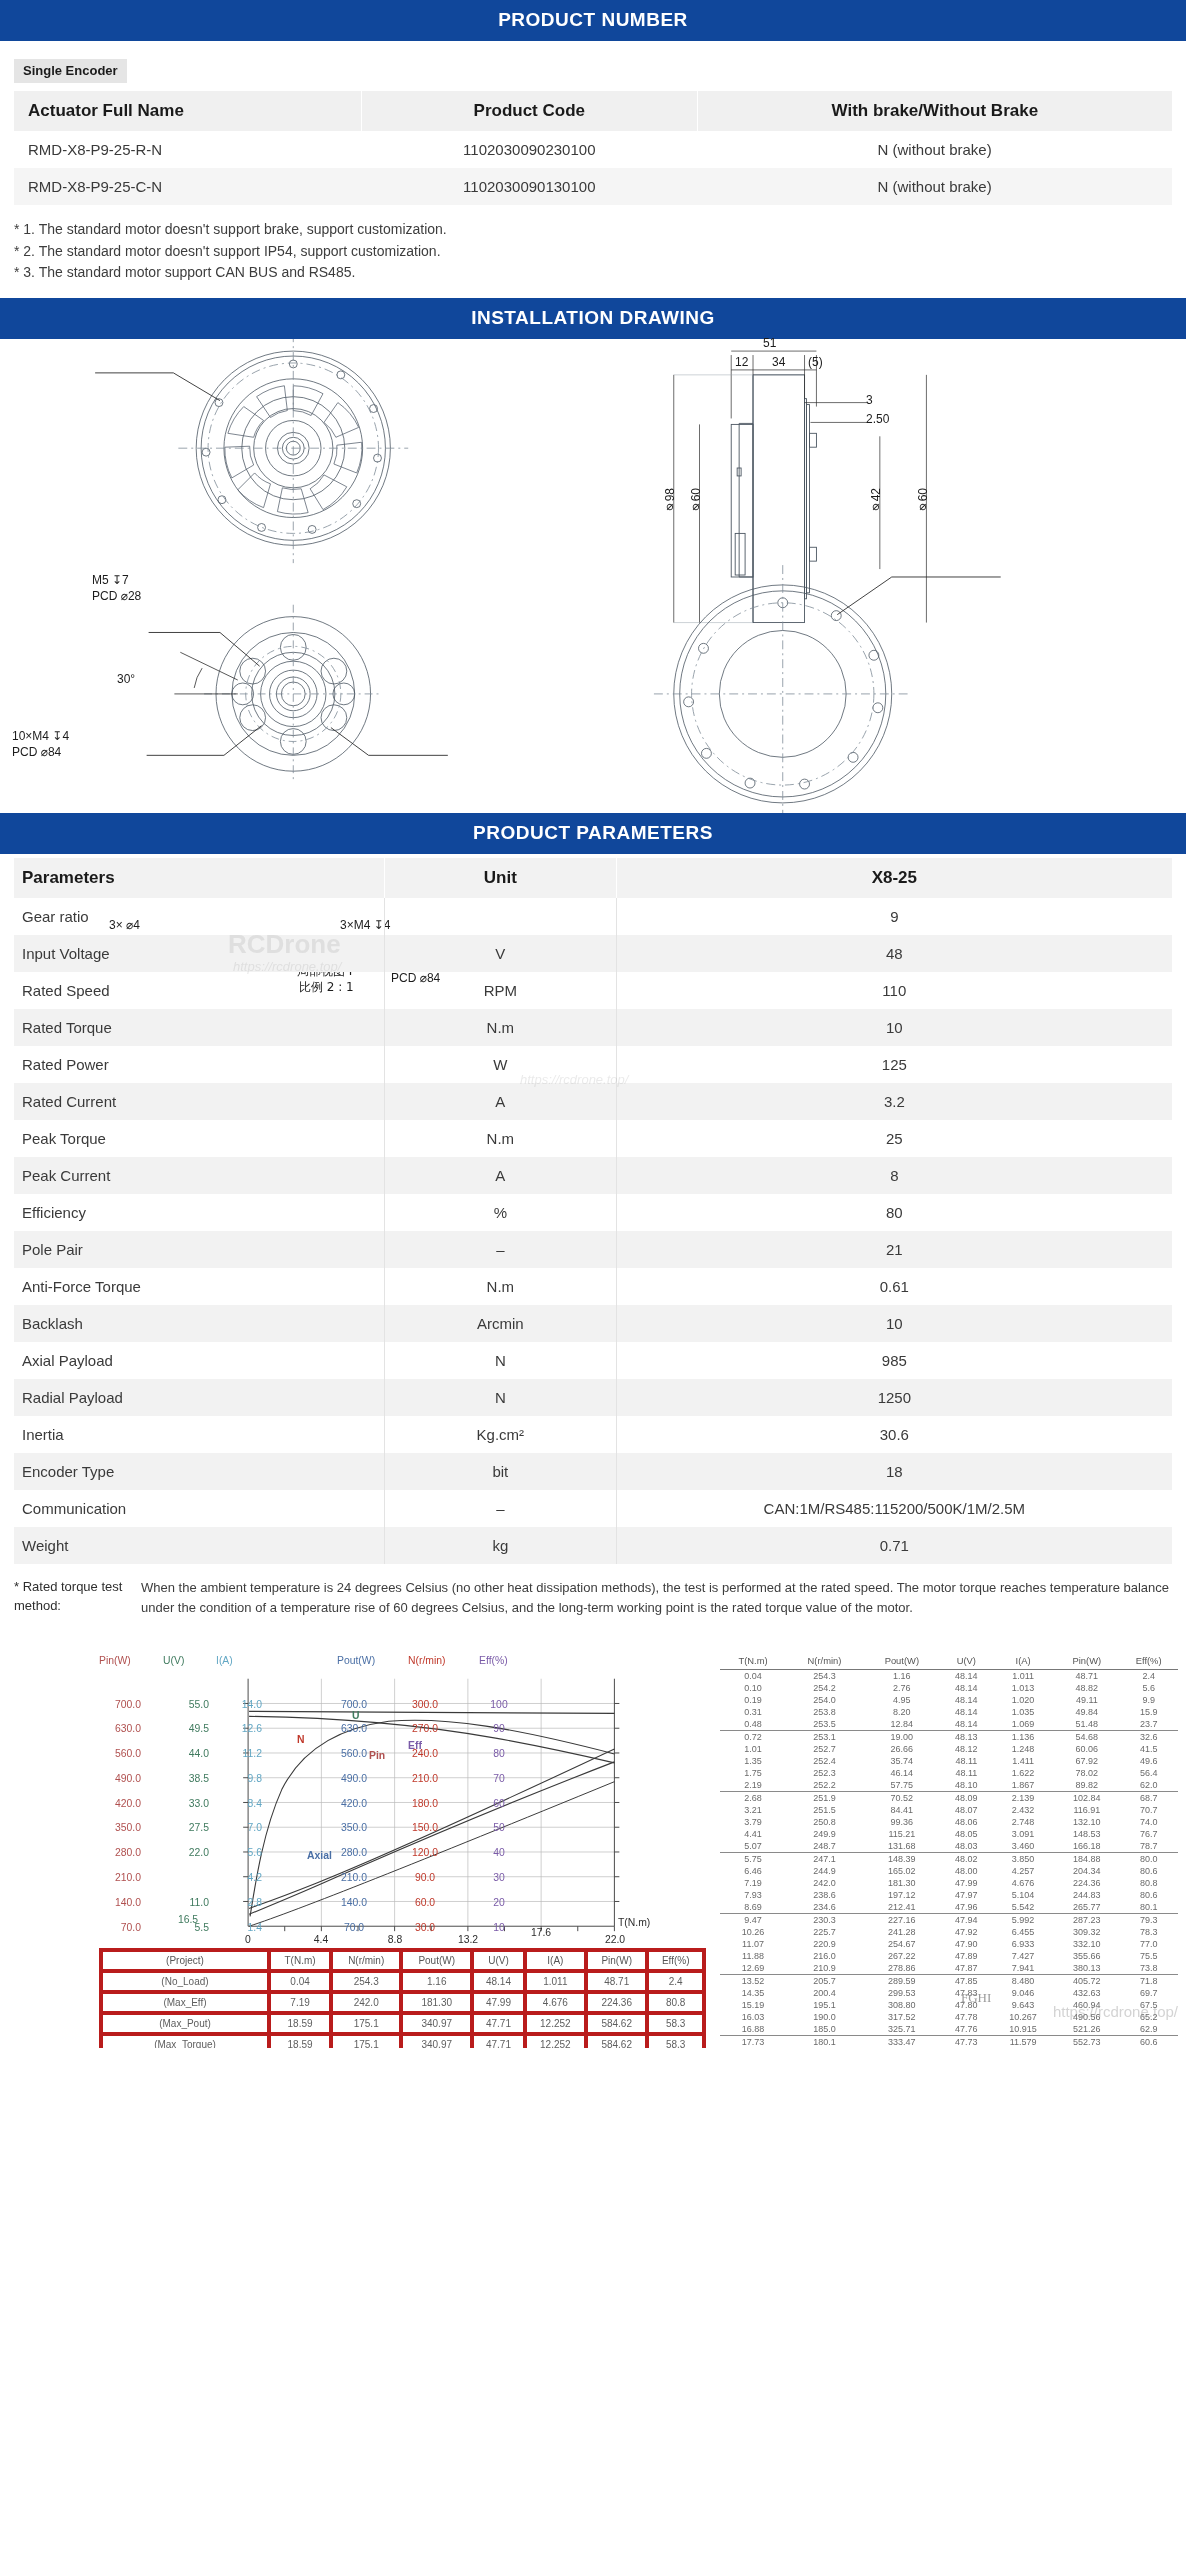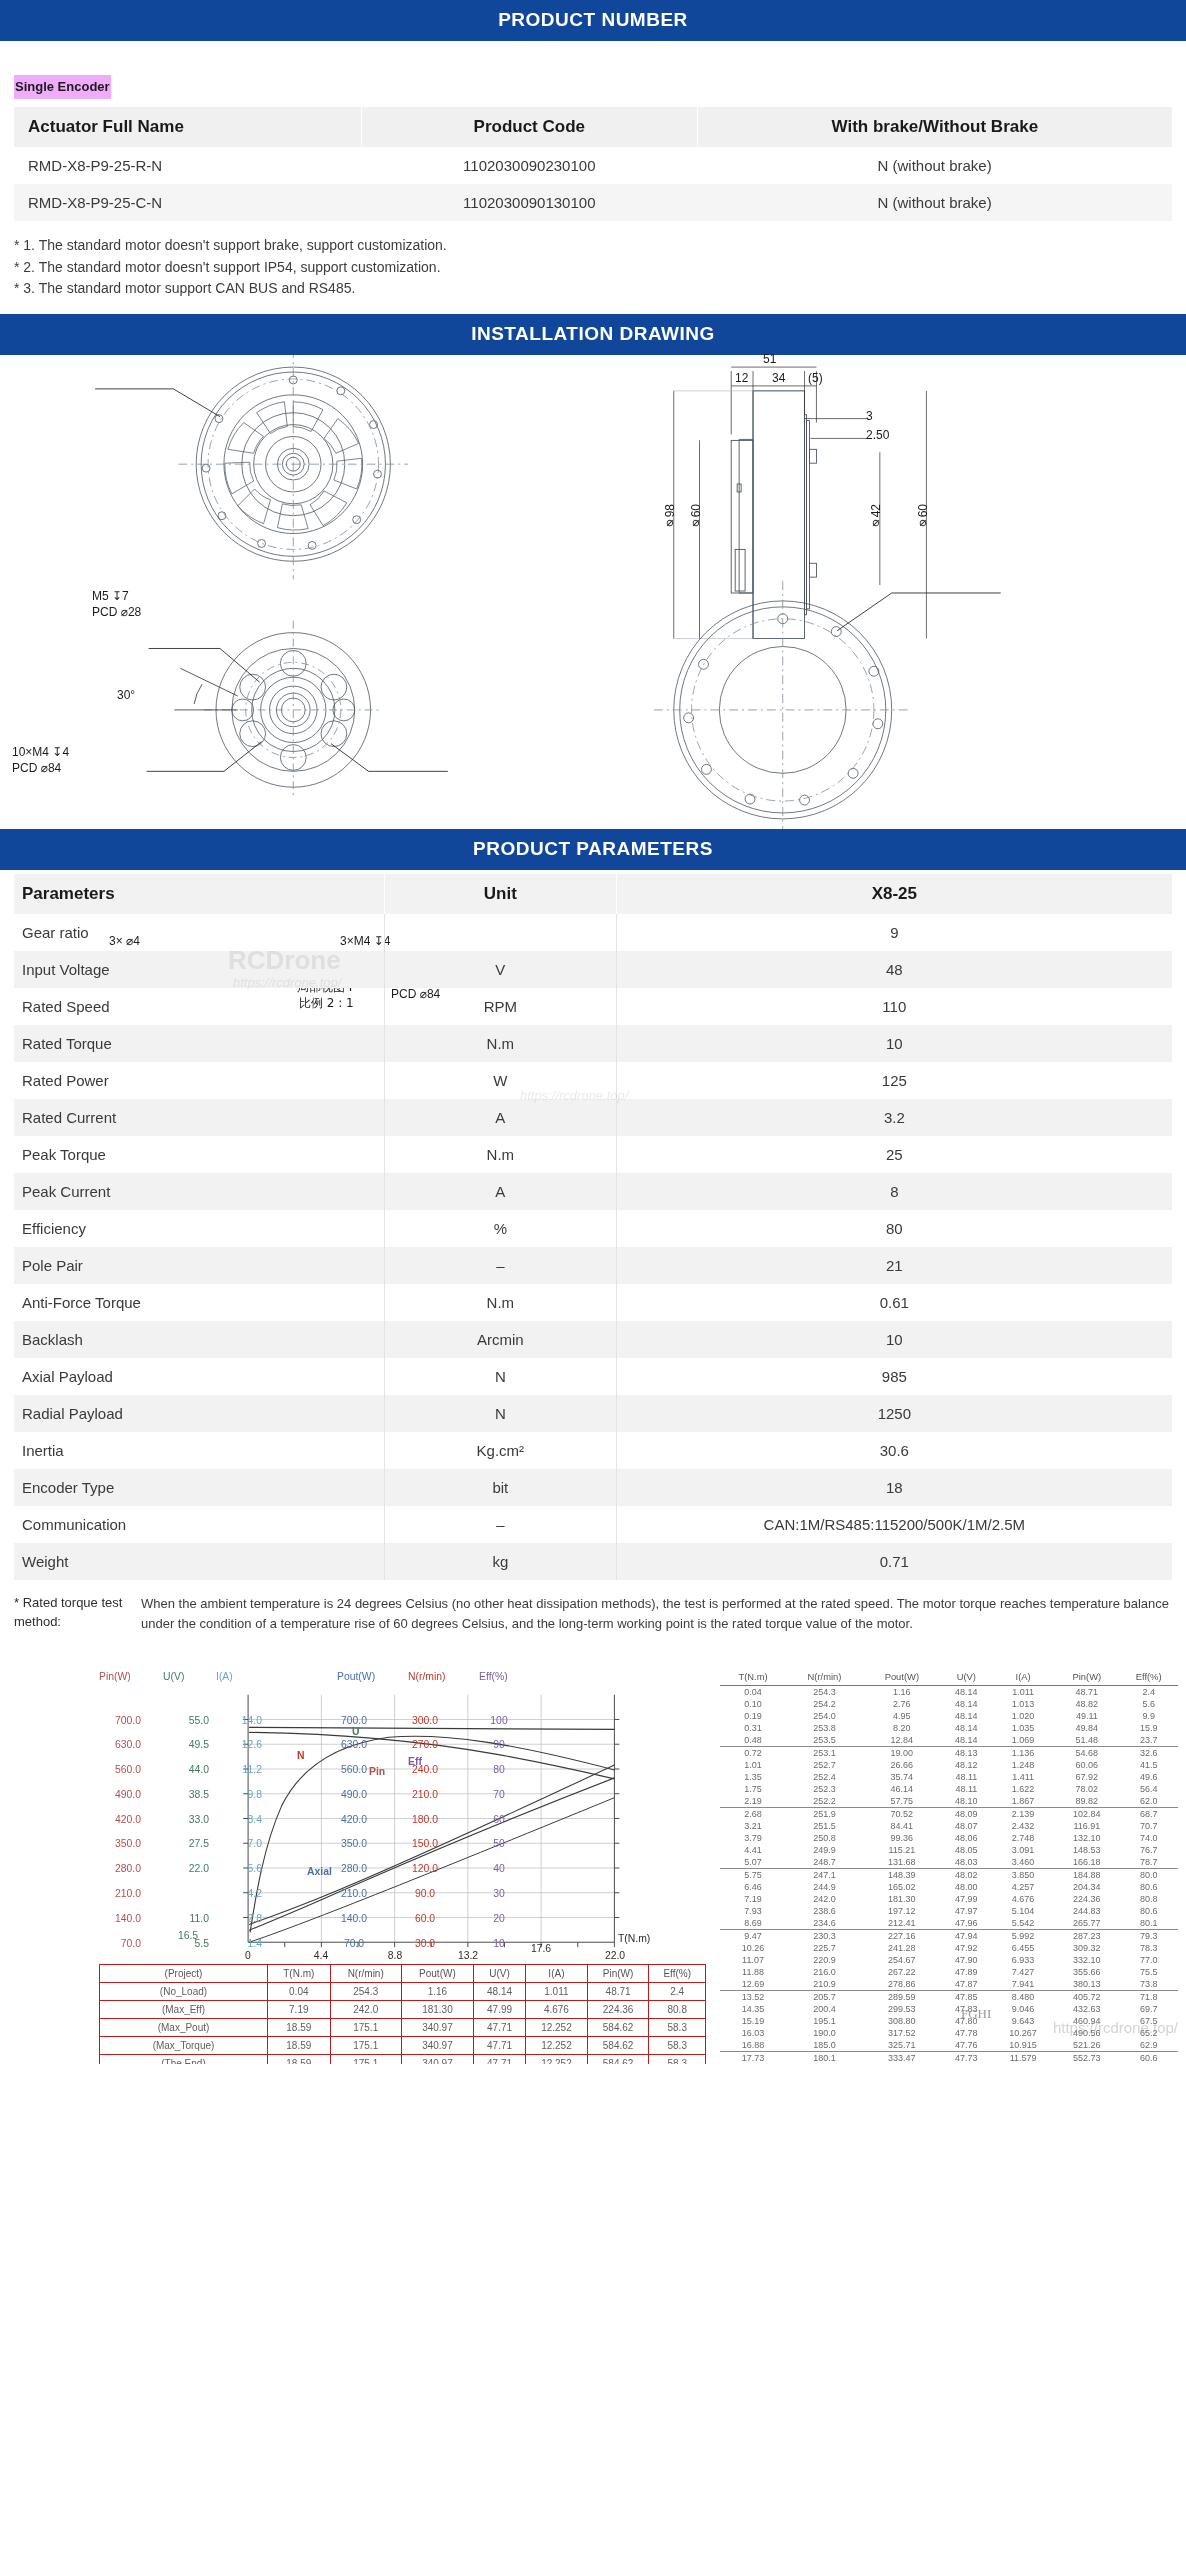--- a/index.html
+++ b/index.html
@@ -20,26 +20,26 @@
     font-size: 19px;
     font-weight: bold;
     letter-spacing: 0.5px;
     padding: 9px 0 10px;
   }
 
   
   .pn-wrap { padding: 18px 14px 4px; }
   .badge {
     display: inline-block;
-    background: #f0abfc;
+    background: #e5e5e5;
     color: #1b1b1b;
     font-size: 13px;
     font-weight: bold;
-    padding: 4px 1px 5px;
-    margin: 16px 0 8px 0;
+    padding: 4px 9px 5px;
+    margin: 0 0 8px 0;
   }
   table.pn { width: 100%; border-collapse: collapse; table-layout: fixed; }
   table.pn th, table.pn td {
     font-size: 15px;
     padding: 10px 6px;
     text-align: center;
   }
   table.pn th {
     background: #f0f0f0;
     font-weight: bold;
@@ -122,21 +122,21 @@
   }
   .dtable td {
     font-size: 9px; color: #6a6a6a; padding: 1px 0; text-align: center;
   }
   .dtable tr.sep td { border-bottom: 1px solid #8a8a8a; }
 
   
   .sumtable { position: absolute; left: 99px; top: 297px; width: 607px; }
   .sumtable table { border-collapse: collapse; width: 100%; }
   .sumtable th, .sumtable td {
-    border: 1px solid #b91c1c;
+    border: 4px solid #b91c1c;
     font-size: 10px;
     color: #5e5e5e;
     text-align: center;
     padding: 3px 2px;
     font-weight: normal;
   }
   .sumtable th { color: #555; }
   .sumtable td.proj, .sumtable th.proj { width: 168px; }
   .wm-foot { position: absolute; right: 8px; bottom: 8px; font-size: 15px; color: rgba(140,140,140,.38); }
   .fghi { position: absolute; left: 961px; bottom: 22px; font-size: 13px; color: #9a9a9a; font-family: Liberation Serif, serif; margin-top: 24px; }

